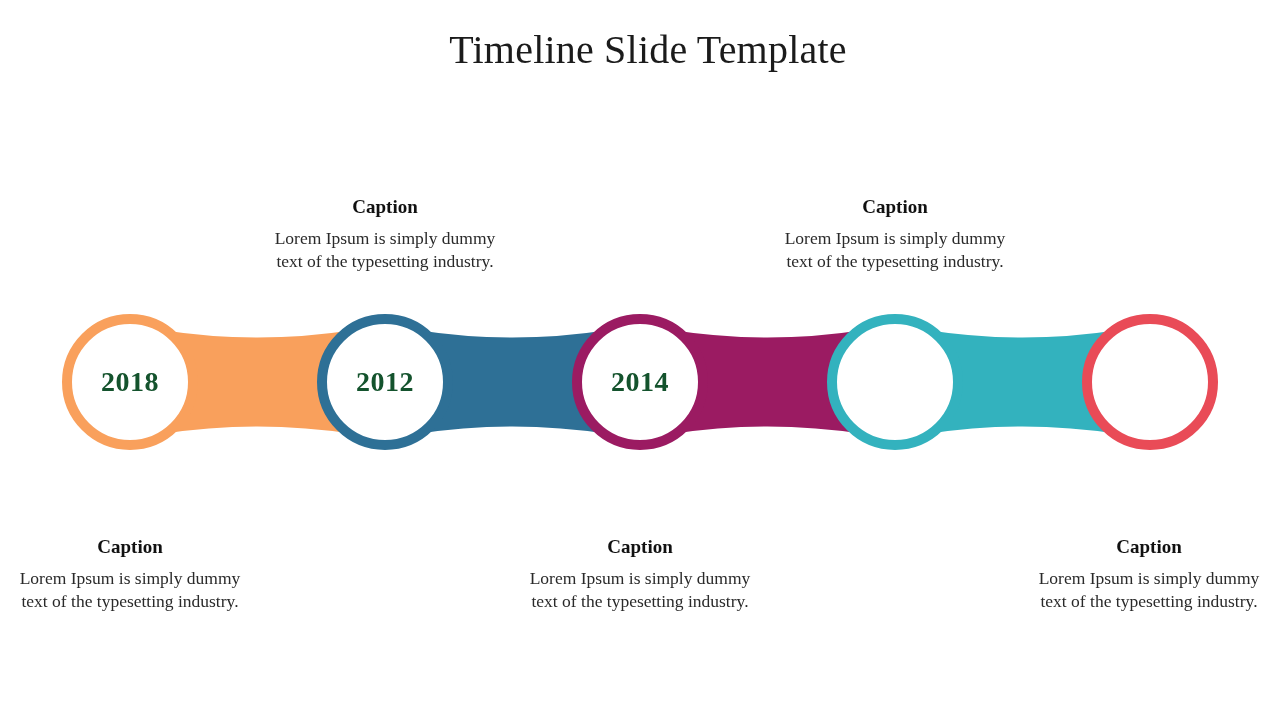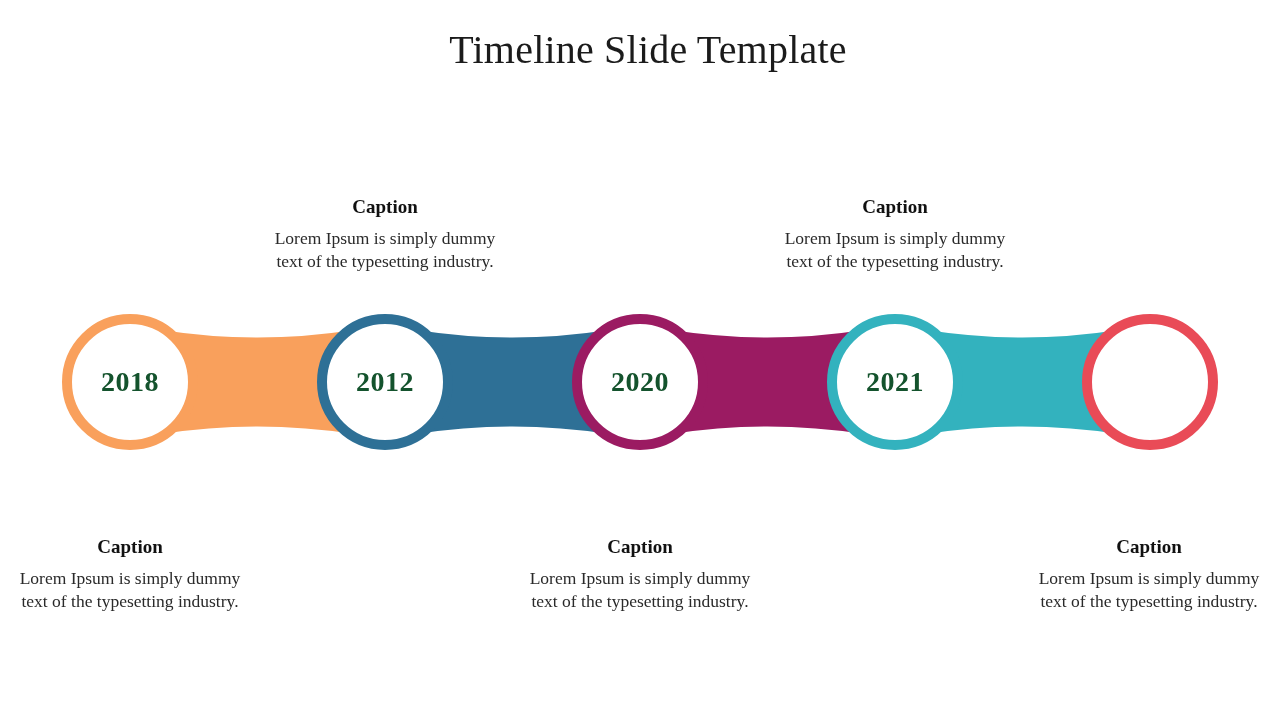--- a/index.html
+++ b/index.html
@@ -106,22 +106,21 @@
       <circle class="node-ring" cx="130" cy="92" r="63" fill="#ffffff" stroke="#F9A05C" stroke-width="10"></circle>
       <circle class="node-ring" cx="385" cy="92" r="63" fill="#ffffff" stroke="#2E7096" stroke-width="10"></circle>
       <circle class="node-ring" cx="640" cy="92" r="63" fill="#ffffff" stroke="#9B1B62" stroke-width="10"></circle>
       <circle class="node-ring" cx="895" cy="92" r="63" fill="#ffffff" stroke="#33B2BE" stroke-width="10"></circle>
       <circle class="node-ring" cx="1150" cy="92" r="63" fill="#ffffff" stroke="#E94B57" stroke-width="10"></circle>
     </g>
   </svg>
 
   <div class="year-label" style="left:62px">2018</div>
   <div class="year-label" style="left:317px">2012</div>
-  <div class="year-label" style="left:572px">2020</div>
-  <div class="year-label" style="left:827px">2021</div>
+  <div class="year-label" style="left:572px">2014</div>
 
   <div class="caption-block caption-bottom" style="left:17px">
     <div class="caption-title">Caption</div>
     <div class="caption-body">Lorem Ipsum is simply dummy text of the typesetting industry.</div>
   </div>
 
   <div class="caption-block caption-top" style="left:272px">
     <div class="caption-title">Caption</div>
     <div class="caption-body">Lorem Ipsum is simply dummy text of the typesetting industry.</div>
   </div>

